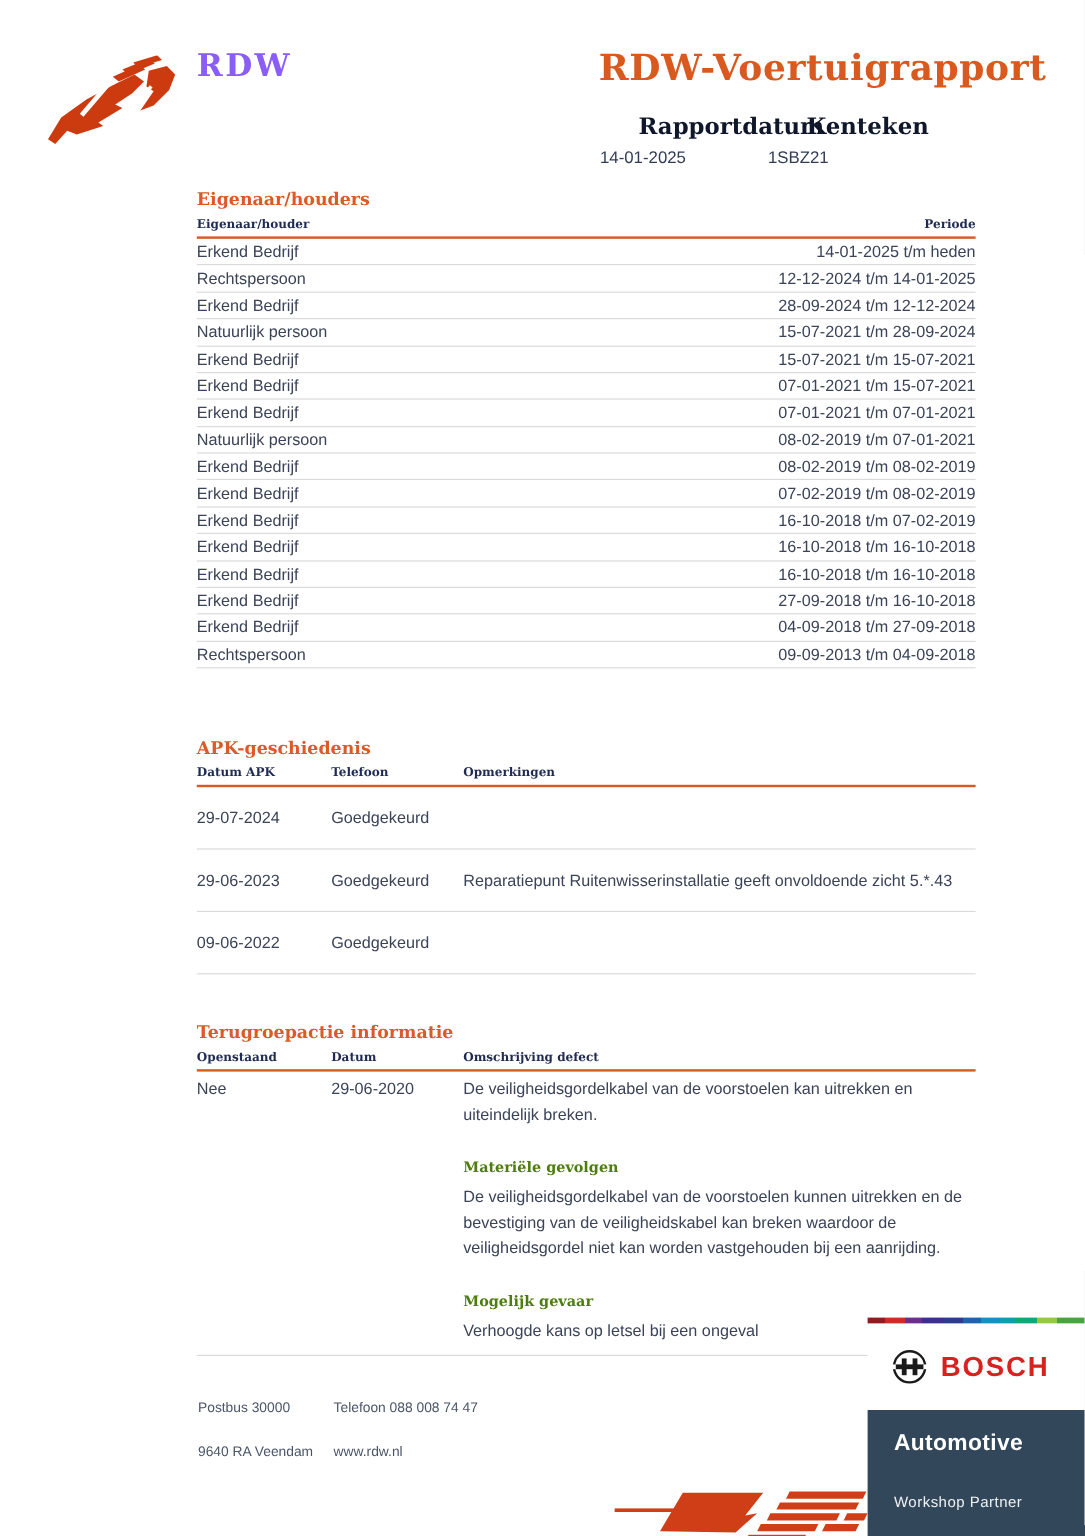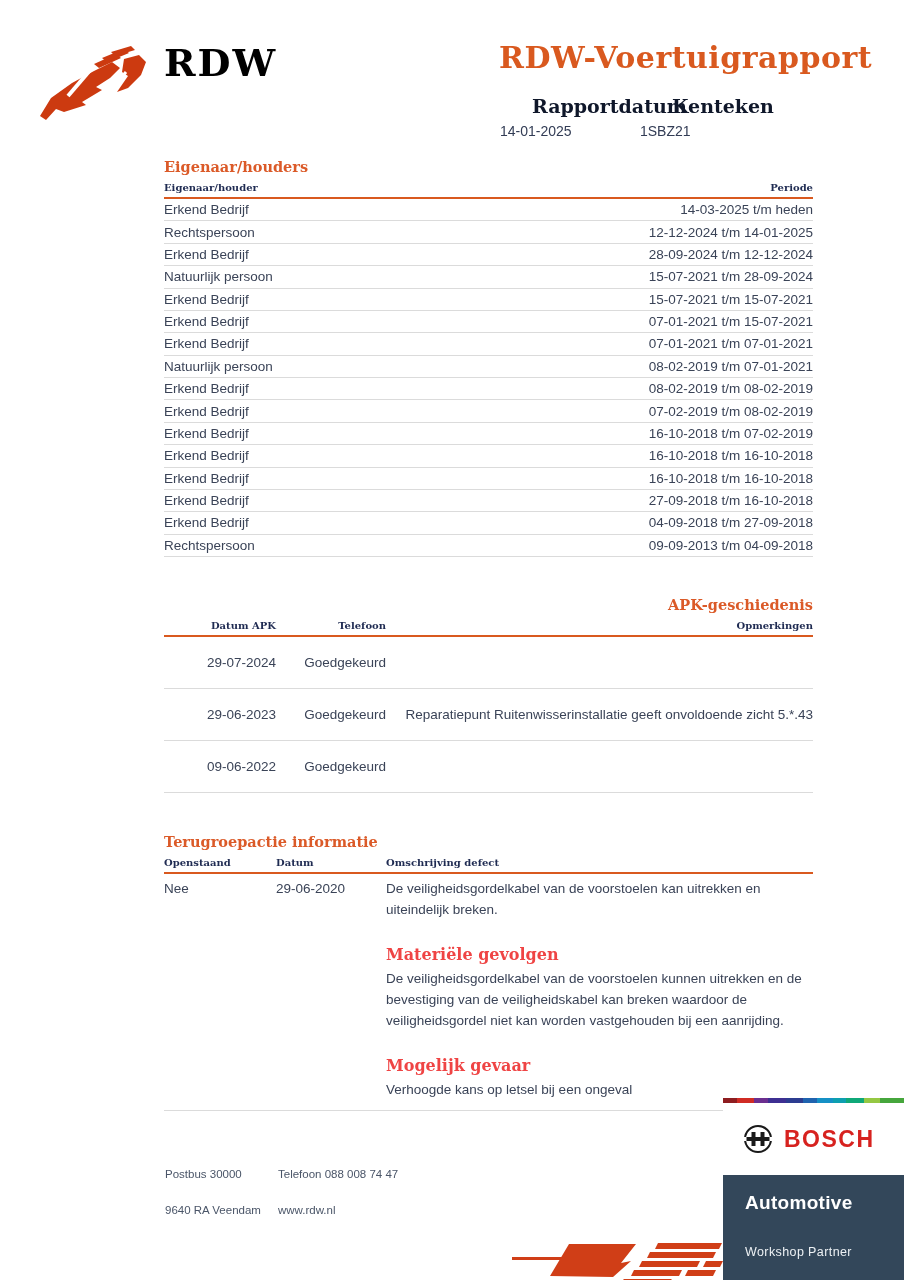--- a/index.html
+++ b/index.html
@@ -7,21 +7,21 @@
   .page {
     position:relative; width:904px; height:1280px;
     background:#ffffff; overflow:hidden; margin:0 auto;
     font-family:"Liberation Sans", sans-serif;
   }
   
   .feather-logo { position:absolute; left:36px; top:46px; width:128px; height:86px; }
   .wordmark {
     position:absolute; left:164px; top:40px;
     font-family:"DejaVu Serif", serif; font-weight:700;
-    font-size:38px; letter-spacing:2px; color:#000000;
+    font-size:26px; letter-spacing:2px; color:#8b5cf6;
   }
   .doc-title {
     position:absolute; left:499px; top:40px;
     font-family:"DejaVu Serif", serif; font-weight:700;
     font-size:30px; color:#D9591F; letter-spacing:0.5px;
   }
   .meta { position:absolute; left:500px; top:95px; display:flex; }
   .meta-block { width:140px; }
   .meta-label {
     font-family:"DejaVu Serif", serif; font-weight:700;
@@ -42,34 +42,34 @@
   .owners-head {
     display:flex; justify-content:space-between;
     padding-bottom:4px; border-bottom:2px solid #D9591F;
   }
   .owners-row {
     display:flex; justify-content:space-between;
     padding:3.2px 0; border-bottom:1px solid #DBDBDB;
     font-size:13.5px; color:#3A4357;
   }
   .grid3 { display:grid; grid-template-columns:112px 110px 1fr; }
-  .apk-section { margin-top:39px;text-align:right; }
+  .apk-section { margin-top:58px; }
   .apk-head, .recall-head { padding-bottom:4px; border-bottom:2px solid #D9591F; }
   .apk-row {
     padding:15px 0; border-bottom:1px solid #DBDBDB;
     font-size:13.5px; color:#3A4357; line-height:21px;
   }
   .recall-section { margin-top:40px; }
   .recall-body {
     padding:4px 0 10px 0; border-bottom:1px solid #DBDBDB;
     font-size:13.5px; color:#3A4357; line-height:21px;
   }
   .sub-heading {
     font-family:"DejaVu Serif", serif; font-weight:700;
-    font-size:16px; color:#ef4444; margin-top:24px; margin-bottom:3px;
+    font-size:12px; color:#4d7c0f; margin-top:24px; margin-bottom:3px;
   }
   
   .footer {
     position:absolute; left:165px; top:1168px;
     display:grid; grid-template-columns:113px auto; row-gap:24px;
     font-size:11.5px; color:#4A5568;
   }
   
   .bosch {
     position:absolute; left:723px; top:1098px; width:181px; height:182px;
@@ -133,21 +133,21 @@
     <section>
       <h2 class="section-title">Eigenaar/houders</h2>
       <div class="owners-head">
         <span class="slab-bold">Eigenaar/houder</span>
         <span class="slab-bold">Periode</span>
       </div>
       <div>
 
           <div class="owners-row">
             <span>Erkend Bedrijf</span>
-            <span>14-03-2025 t/m heden</span>
+            <span>14-01-2025 t/m heden</span>
           </div>
 
           <div class="owners-row">
             <span>Rechtspersoon</span>
             <span>12-12-2024 t/m 14-01-2025</span>
           </div>
 
           <div class="owners-row">
             <span>Erkend Bedrijf</span>
             <span>28-09-2024 t/m 12-12-2024</span>

